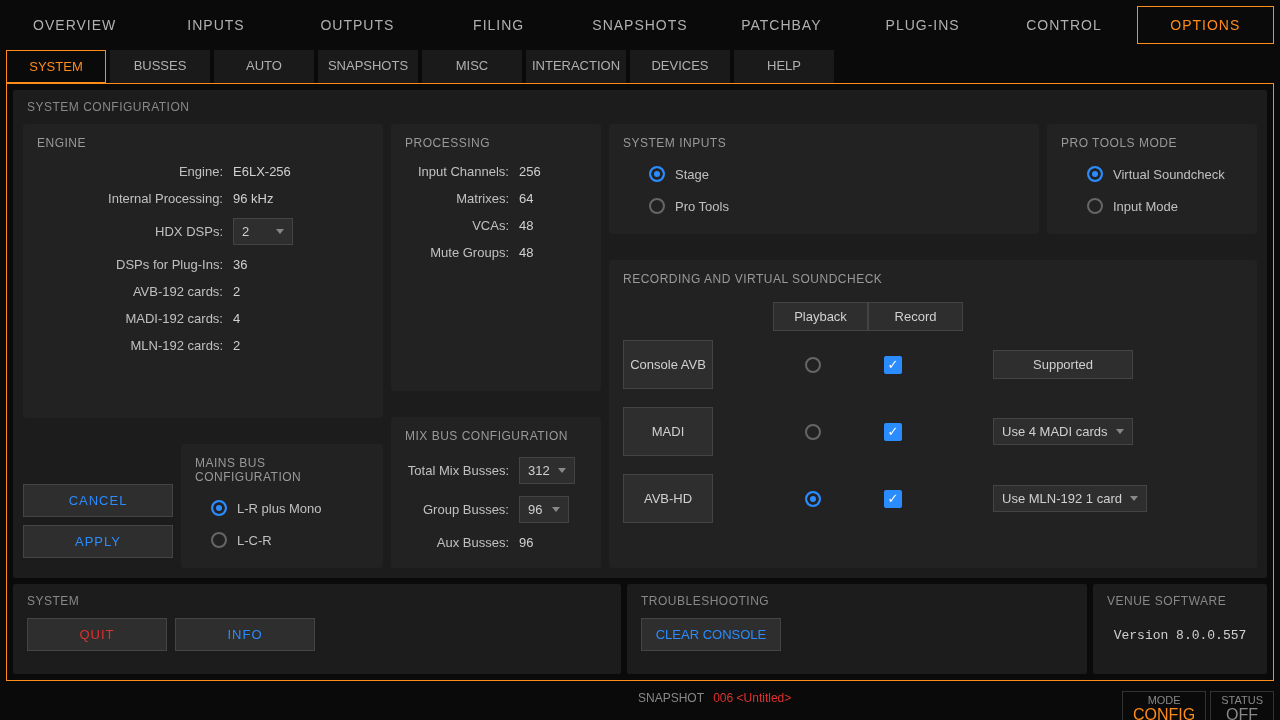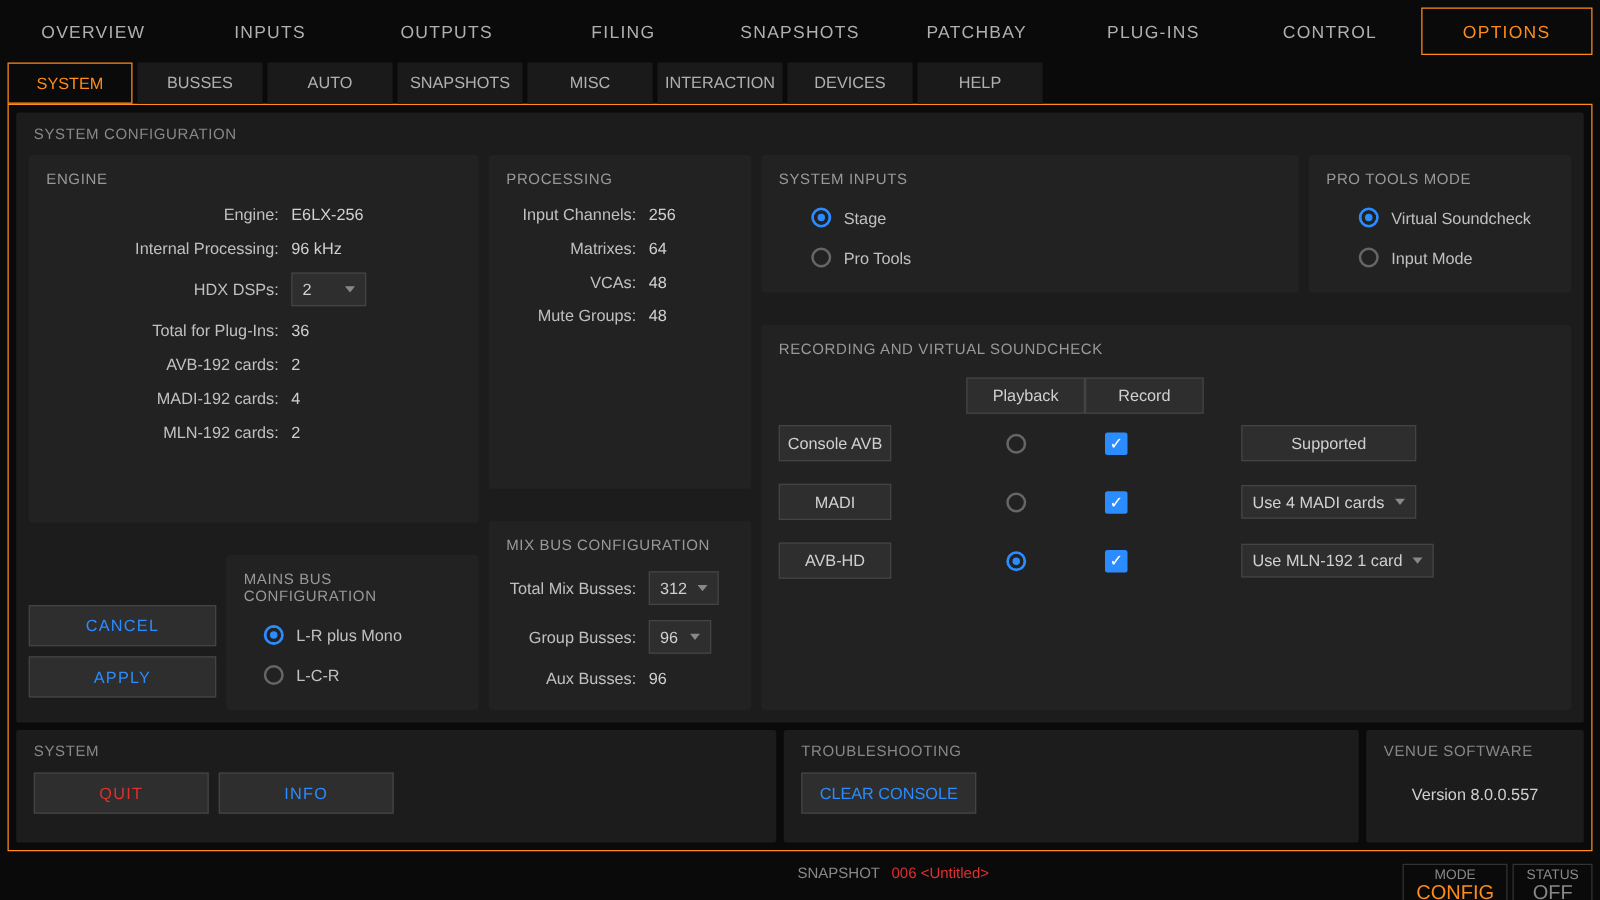--- a/index.html
+++ b/index.html
@@ -43,21 +43,21 @@
 
 .btn { background: #2e2e2e; border: 1px solid #444; color: #2b8cff; text-align: center; padding: 8px 0; cursor: pointer; letter-spacing: 1px; }
 .btn.red { color: #e03030; }
 .btn.plain { color: #d0d0d0; letter-spacing: 0; }
 
 .rec-table { padding: 8px 14px 4px; }
 .rec-head { display: flex; align-items: center; }
 .rec-head .rh-label { width: 150px; }
 .rec-head .rh-col { width: 95px; text-align: center; color: #d0d0d0; }
 .rec-row { display: flex; align-items: center; padding: 9px 0; }
-.rec-row .rlabel { width: 90px; text-align: center; background: #2e2e2e; border: 1px solid #444; padding: 6px 0; color: #d0d0d0; }
+.rec-row .rlabel { width: 90px; text-align: center; background: #2e2e2e; border: 1px solid #444; padding: 16px 0; color: #d0d0d0; }
 .rec-row .rgap { width: 60px; }
 .rec-row .rcol { width: 80px; display: flex; justify-content: center; }
 .rec-row .ropt { flex: 1; padding-left: 60px; }
 
 .rdot { width: 16px; height: 16px; border-radius: 50%; border: 2px solid #666; cursor: pointer; }
 .rdot.on { border-color: #2b8cff; background: #2b8cff; box-shadow: inset 0 0 0 3px #222; }
 .chk { width: 18px; height: 18px; background: #2b8cff; border-radius: 2px; display: flex; align-items: center; justify-content: center; color: white; font-size: 13px; cursor: pointer; }
 
 .bottom-row { display: flex; gap: 6px; height: 90px; }
 .bottom-row .section { flex-shrink: 0; }
@@ -115,21 +115,21 @@
               <div class="v">96 kHz</div>
             </div>
           <div class="kv">
               <div class="k">HDX DSPs:</div>
               <div class="v"><div class="select">
                   <span>2</span>
                   <span class="caret"></span>
                 </div></div>
             </div>
           <div class="kv">
-              <div class="k">Total for Plug-Ins:</div>
+              <div class="k">DSPs for Plug-Ins:</div>
               <div class="v">36</div>
             </div>
           <div class="kv">
               <div class="k">AVB-192 cards:</div>
               <div class="v">2</div>
             </div>
           <div class="kv">
               <div class="k">MADI-192 cards:</div>
               <div class="v">4</div>
             </div>
@@ -297,21 +297,21 @@
       </div>
     </div>
     <div class="section" style="width:460px;">
       <div class="section-title">TROUBLESHOOTING</div>
       <div style="padding:0 14px;">
         <div class="btn" style="width:140px; letter-spacing:0;">CLEAR CONSOLE</div>
       </div>
     </div>
     <div class="section" style="flex:1;">
       <div class="section-title">VENUE SOFTWARE</div>
-      <div style="text-align:center; padding:10px 0; color:#d0d0d0;">Version 8.0.0.557</div>
+      <div style="text-align:center; padding:10px 0; color:#d0d0d0;font-family:Liberation Mono, monospace;">Version 8.0.0.557</div>
     </div>
   </div>
 </div>
 
 <div class="status-bar">
   <div class="status-left"></div>
   <div class="status-snap">
     <span>SNAPSHOT</span>
     <span class="num">006</span>
     <span class="title">&lt;Untitled&gt;</span>

